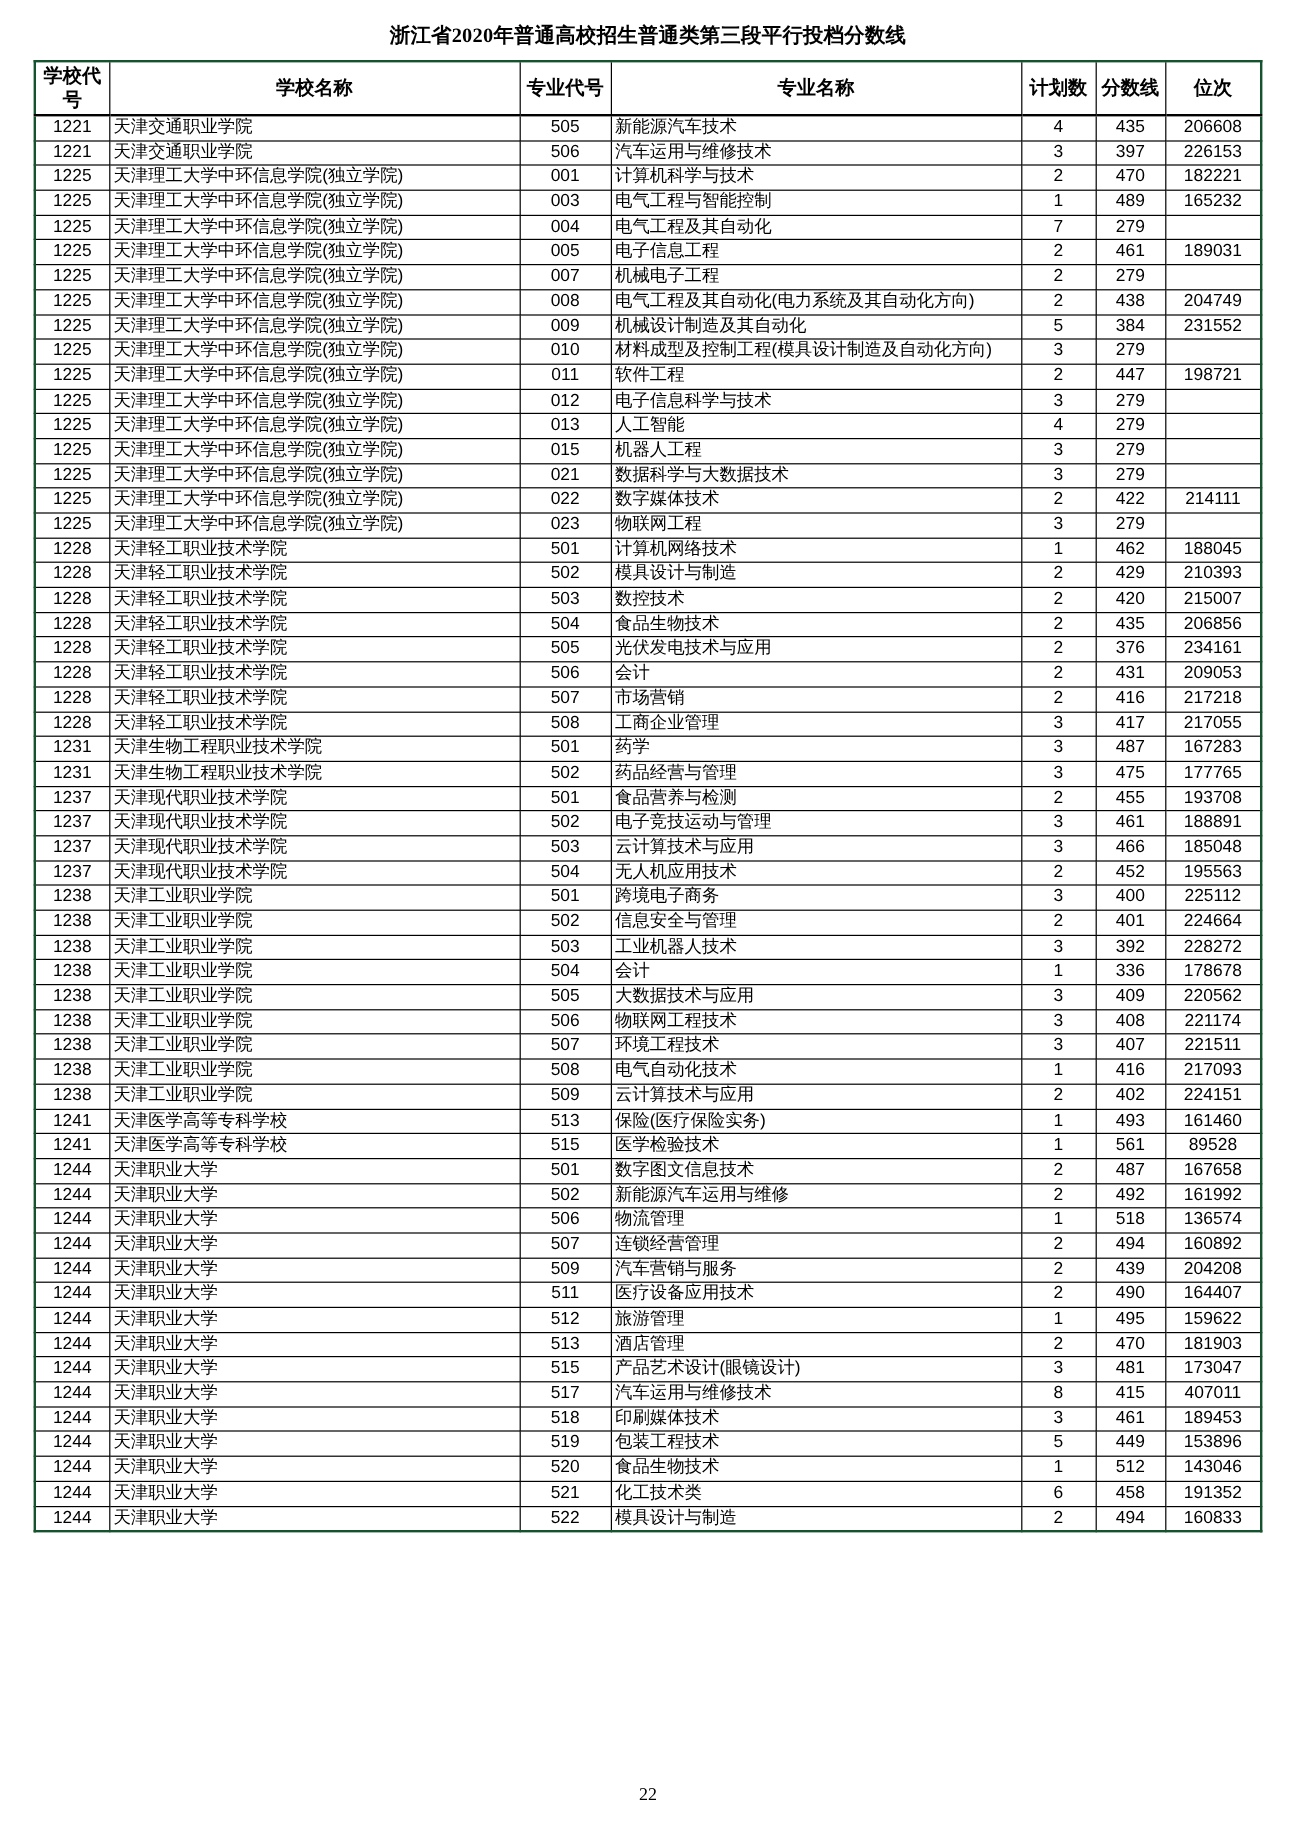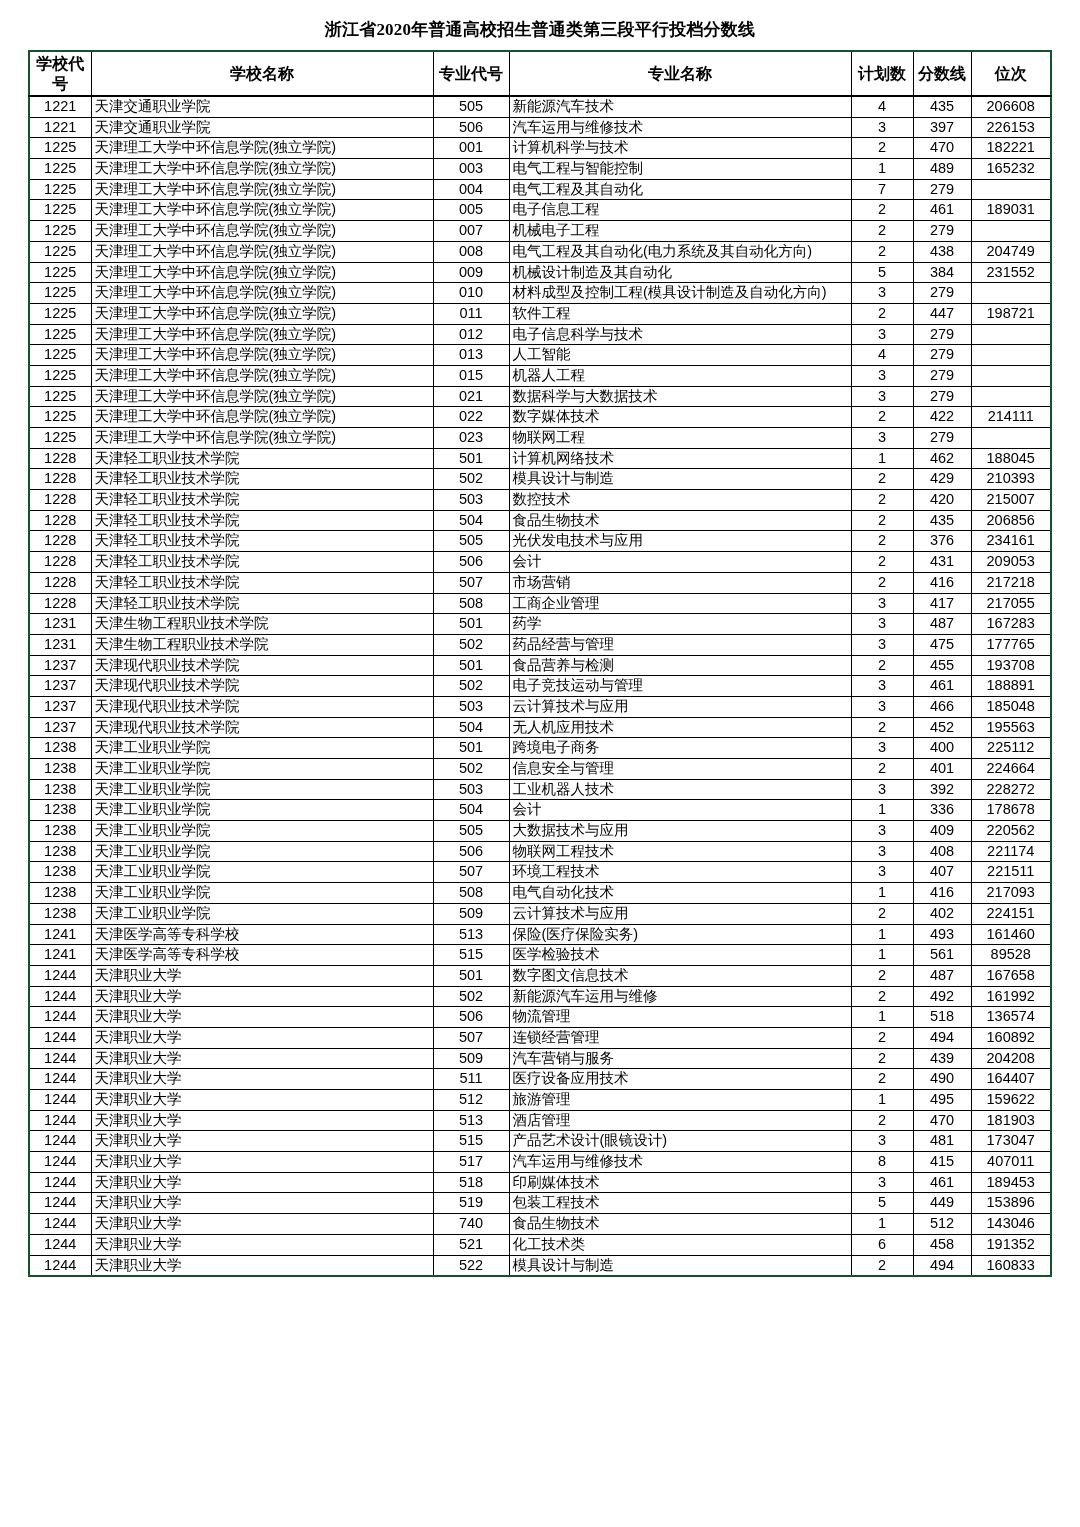--- a/index.html
+++ b/index.html
@@ -590,21 +590,21 @@
           <td class="cell-left">天津职业大学</td>
           <td class="cell-center">519</td>
           <td class="cell-left">包装工程技术</td>
           <td class="cell-center">5</td>
           <td class="cell-center">449</td>
           <td class="cell-center">153896</td>
         </tr>
         <tr>
           <td class="cell-center">1244</td>
           <td class="cell-left">天津职业大学</td>
-          <td class="cell-center">740</td>
+          <td class="cell-center">520</td>
           <td class="cell-left">食品生物技术</td>
           <td class="cell-center">1</td>
           <td class="cell-center">512</td>
           <td class="cell-center">143046</td>
         </tr>
         <tr>
           <td class="cell-center">1244</td>
           <td class="cell-left">天津职业大学</td>
           <td class="cell-center">521</td>
           <td class="cell-left">化工技术类</td>
@@ -617,14 +617,15 @@
           <td class="cell-left">天津职业大学</td>
           <td class="cell-center">522</td>
           <td class="cell-left">模具设计与制造</td>
           <td class="cell-center">2</td>
           <td class="cell-center">494</td>
           <td class="cell-center">160833</td>
         </tr>
       </tbody>
   </table>
 
+  <div class="page-number">22</div>
 
 </div>
 
 </body></html>

